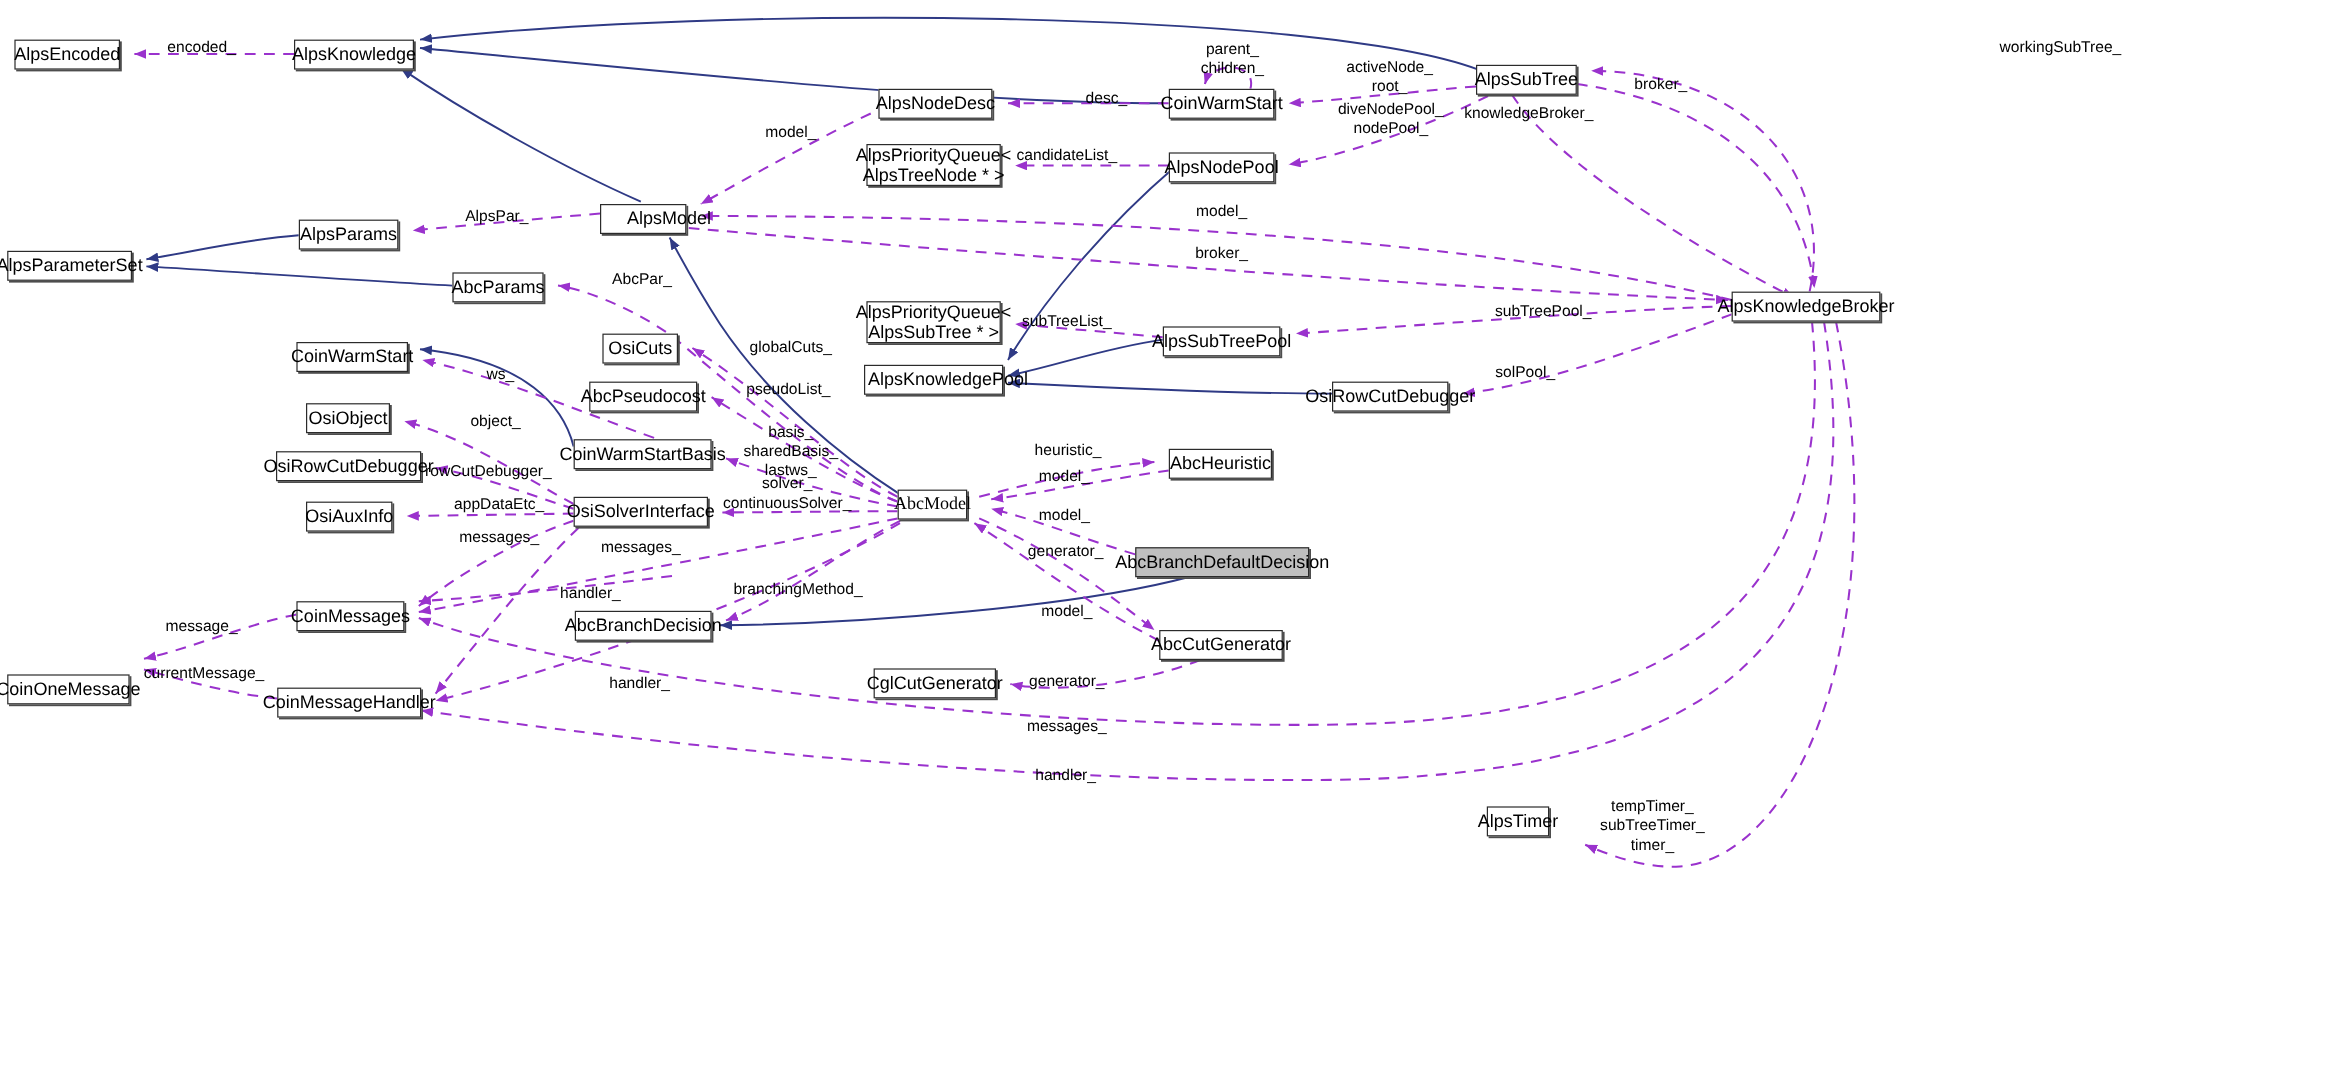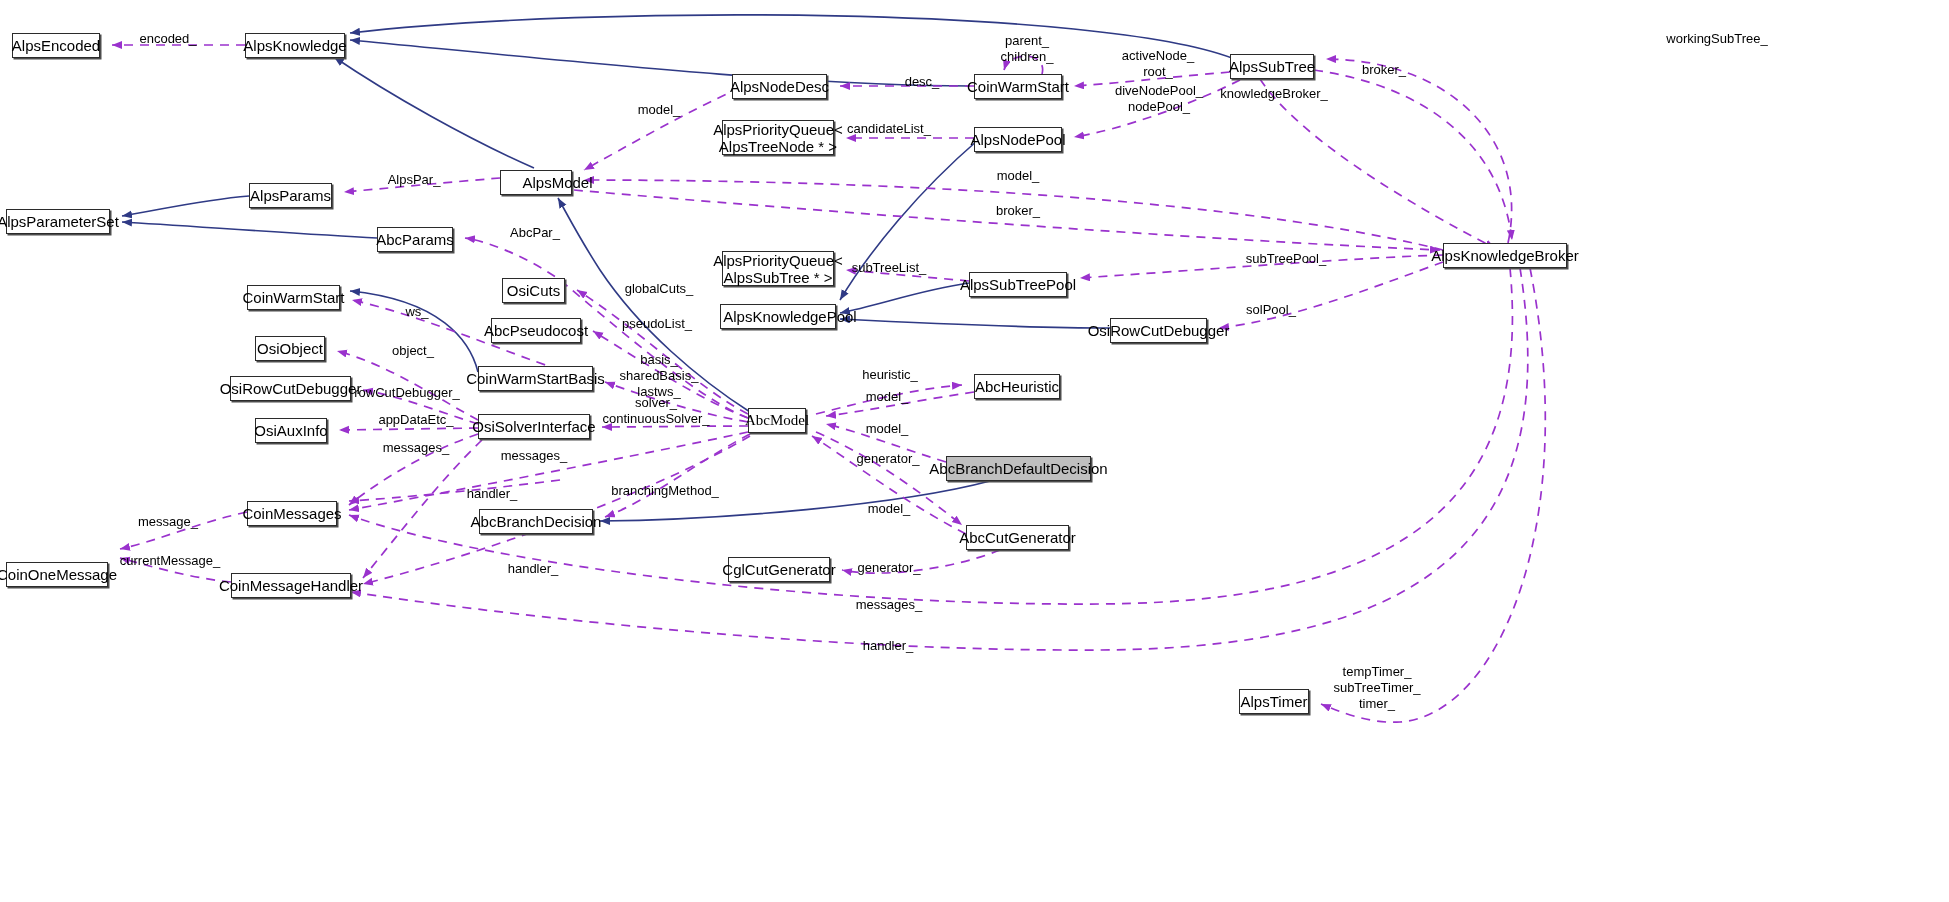--- a/index.html
+++ b/index.html
@@ -215,21 +215,21 @@
       <div class="node" style="left: 748px; top: 408px; width: 58px; height: 25px; font-family: Liberation Serif, serif;">AbcModel</div>
       <div class="node" style="left: 478px; top: 414px; width: 112px; height: 25px;">OsiSolverInterface</div>
       <div class="node" style="left: 255px; top: 418px; width: 72px; height: 25px;">OsiAuxInfo</div>
       <div class="node highlight" style="left: 946px; top: 456px; width: 145px; height: 25px;">AbcBranchDefaultDecision</div>
       <div class="node" style="left: 247px; top: 501px; width: 90px; height: 25px;">CoinMessages</div>
       <div class="node" style="left: 479px; top: 509px; width: 114px; height: 25px;">AbcBranchDecision</div>
       <div class="node" style="left: 966px; top: 525px; width: 103px; height: 25px;">AbcCutGenerator</div>
       <div class="node" style="left: 6px; top: 542px; width: 102px; height: 25px; margin-top: 20px;">CoinOneMessage</div>
       <div class="node" style="left: 728px; top: 557px; width: 102px; height: 25px;">CglCutGenerator</div>
       <div class="node" style="left: 231px; top: 573px; width: 120px; height: 25px;">CoinMessageHandler</div>
-      <div class="node" style="left: 1239px; top: 689px; width: 70px; height: 25px;">AlpsTimer</div>
+      <div class="node" style="left: 1239px; top: 672px; width: 52px; height: 25px;">AlpsTimer</div>
     </div>
   <div id="label-layer">
       <div class="edge-label" style="left: 168px; top: 31px;">encoded_</div>
       <div class="edge-label" style="left: 1027px; top: 33px;">parent_
 children_</div>
       <div class="edge-label" style="left: 1158px; top: 48px;">activeNode_
 root_</div>
       <div class="edge-label" style="left: 1717px; top: 31px;">workingSubTree_</div>
       <div class="edge-label" style="left: 890px; top: 74px; margin-left: 32px;">desc_</div>
       <div class="edge-label" style="left: 1384px; top: 62px;">broker_</div>

